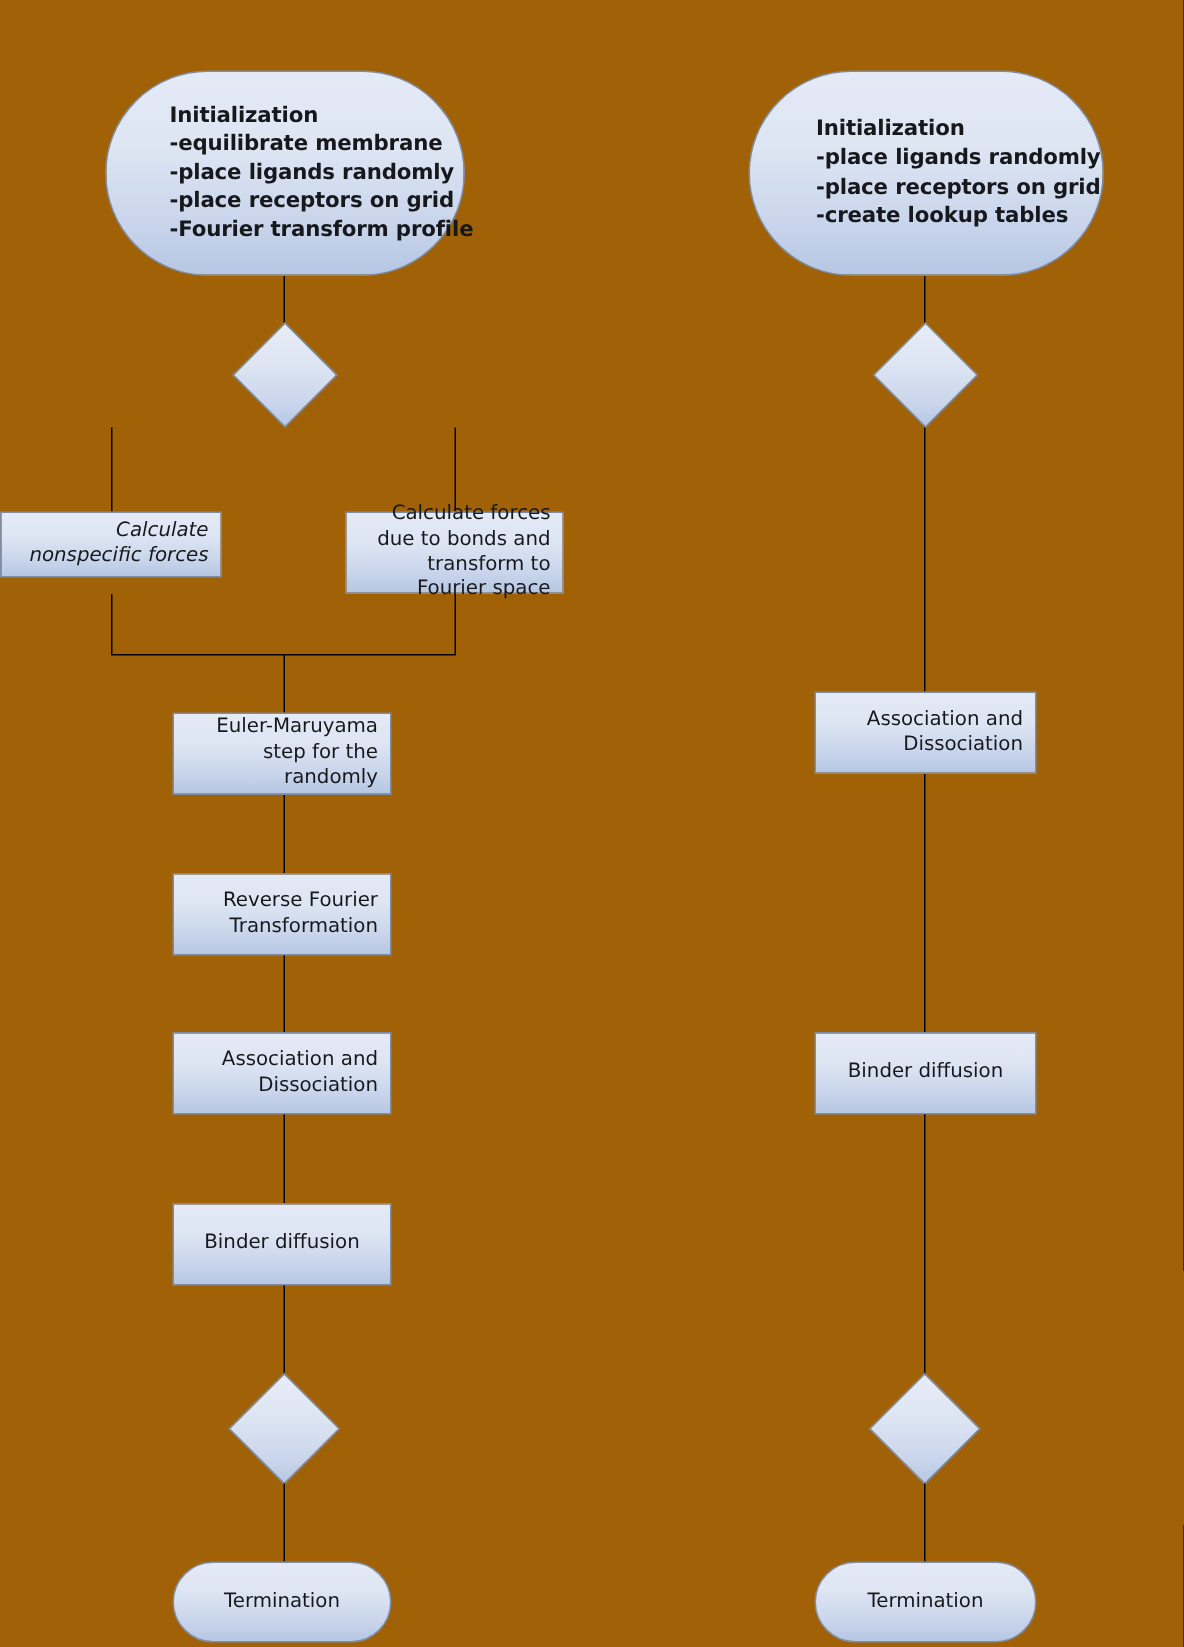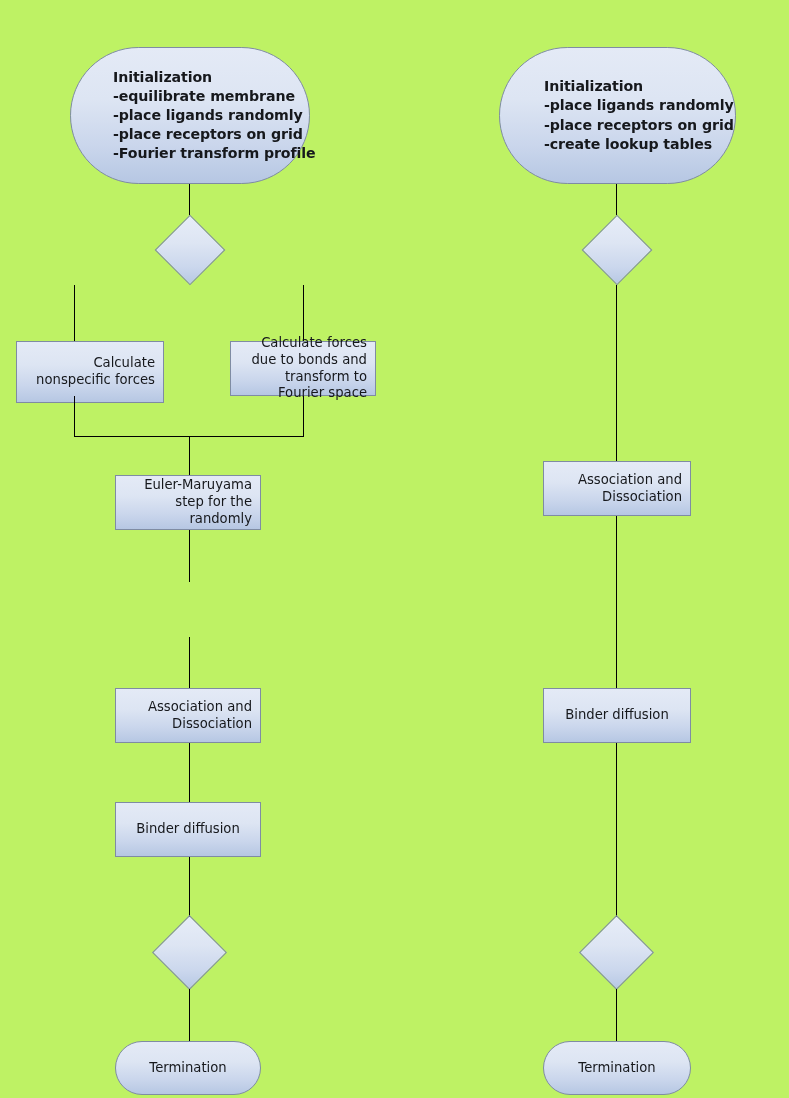--- a/index.html
+++ b/index.html
@@ -8,21 +8,21 @@
     padding: 0;
     background: #000000;
   }
   body {
     font-family: "DejaVu Sans", "Liberation Sans", sans-serif;
   }
   #canvas {
     position: relative;
     width: 789px;
     height: 1098px;
-    background: #bef264;
+    background: #a16207;
     overflow: hidden;
   }
 
   
   .node {
     position: absolute;
     box-sizing: border-box;
     display: flex;
     align-items: center;
     justify-content: center;
@@ -89,39 +89,42 @@
 -Fourier transform profile</span>
   </div>
 
   <div class="connector" style="left:189px; top:184px; width:1px; height:31px;"></div>
 
   <div class="diamond" style="left:165px; top:225px; width:50px; height:50px;"></div>
 
   <div class="connector" style="left:74px; top:285px; width:1px; height:56px;"></div>
   <div class="connector" style="left:303px; top:285px; width:1px; height:56px;"></div>
 
-  <div class="node process" style="left:16px; top:341px; width:148px; height:62px;">
+  <div class="node process" style="left:0px; top:341px; width:148px; height:44px;font-style:italic;">
     <span>Calculate nonspecific forces</span>
   </div>
 
   <div class="node process" style="left:230px; top:341px; width:146px; height:55px;">
     <span>Calculate forces due to bonds and transform to Fourier space</span>
   </div>
 
   <div class="connector" style="left:74px; top:396px; width:1px; height:40px;"></div>
   <div class="connector" style="left:303px; top:396px; width:1px; height:40px;"></div>
   <div class="connector" style="left:74px; top:436px; width:230px; height:1px;"></div>
   <div class="connector" style="left:189px; top:436px; width:1px; height:39px;"></div>
 
   <div class="node process" style="left:115px; top:475px; width:146px; height:55px;">
     <span>Euler-Maruyama step for the randomly</span>
   </div>
 
   <div class="connector" style="left:189px; top:530px; width:1px; height:52px;"></div>
 
+  <div class="node process" style="left:115px; top:582px; width:146px; height:55px;">
+    <span>Reverse Fourier Transformation</span>
+  </div>
 
   <div class="connector" style="left:189px; top:637px; width:1px; height:51px;"></div>
 
   <div class="node process" style="left:115px; top:688px; width:146px; height:55px;">
     <span>Association and Dissociation</span>
   </div>
 
   <div class="connector" style="left:189px; top:743px; width:1px; height:59px;"></div>
 
   <div class="node process" style="left:115px; top:802px; width:146px; height:55px;">

